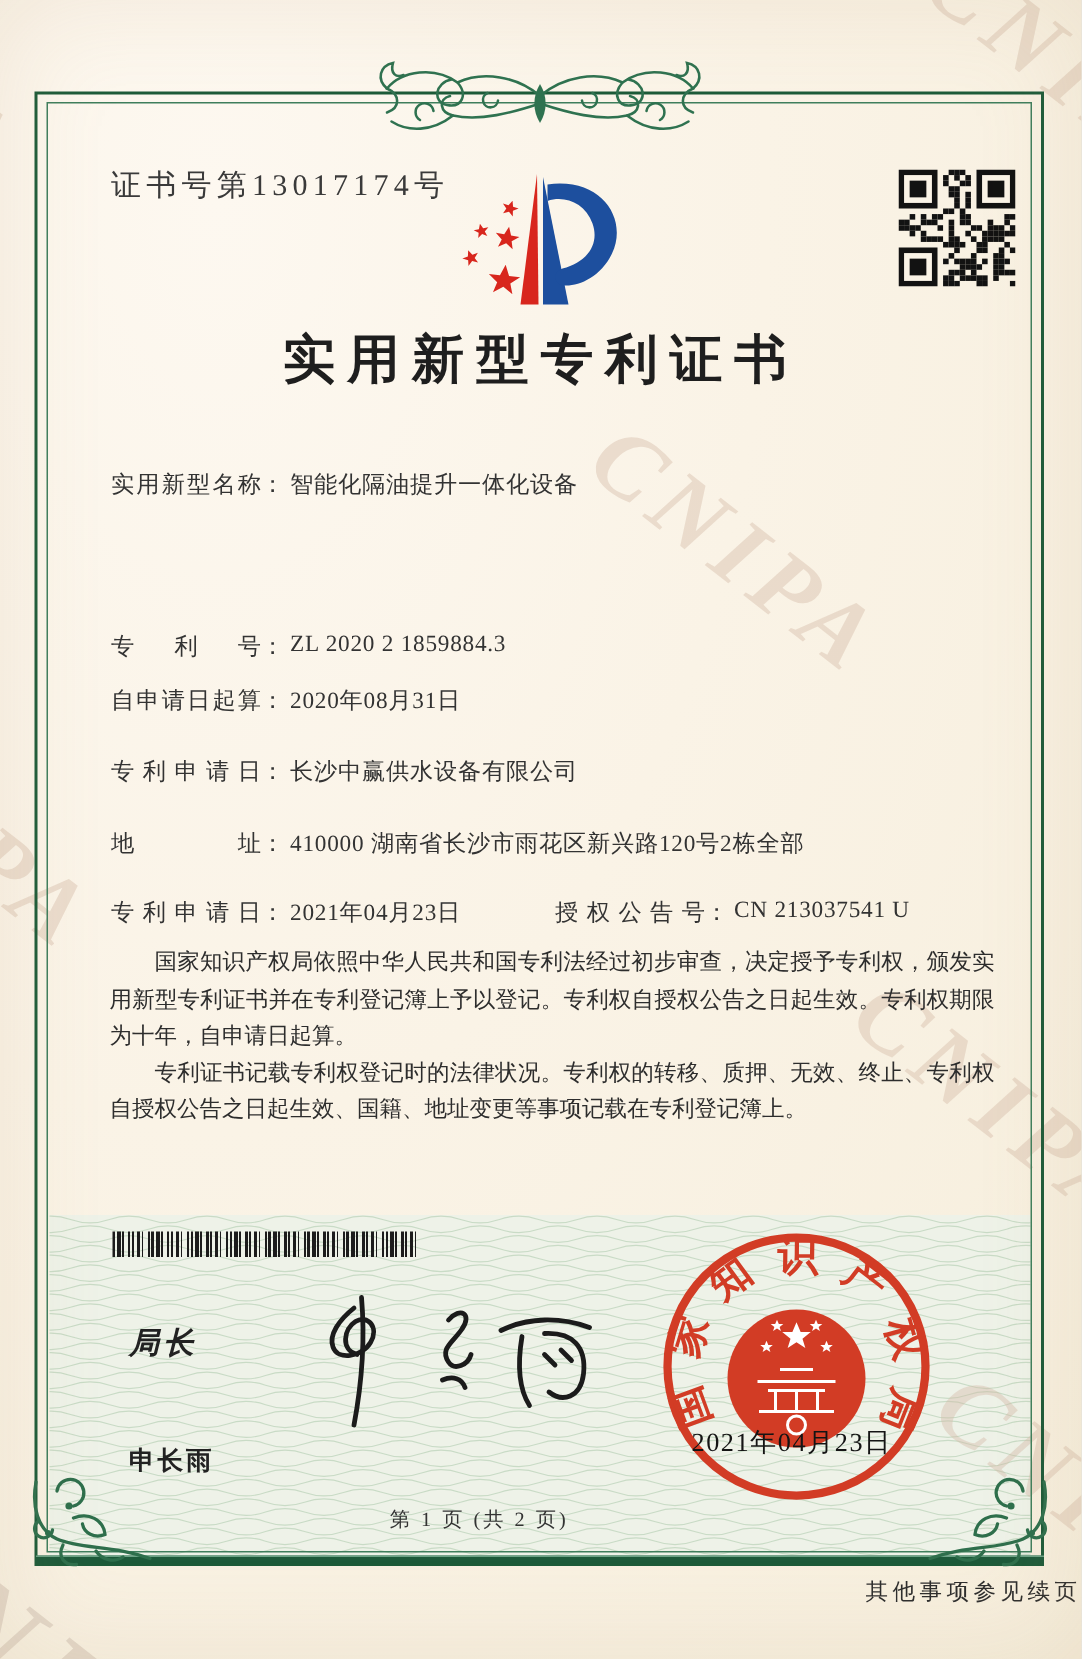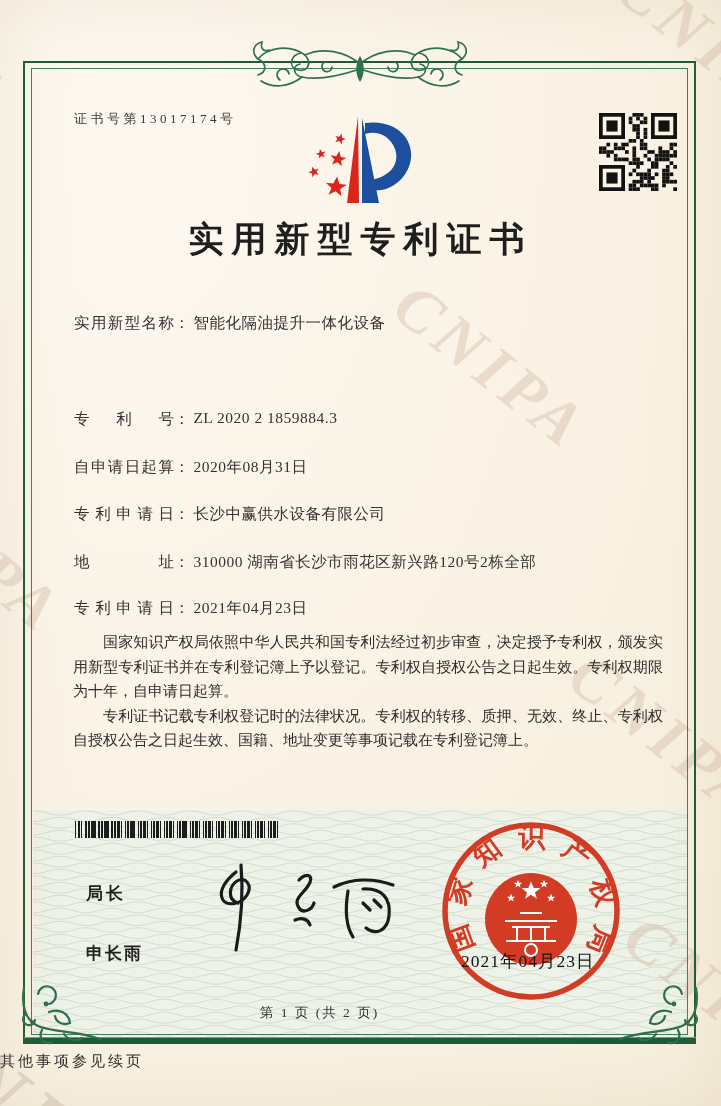--- a/index.html
+++ b/index.html
@@ -11,43 +11,43 @@
   #page::after{content:"";position:absolute;inset:0;box-shadow:inset 0 0 70px rgba(185,155,115,.16);pointer-events:none;z-index:9;}
   .abs{position:absolute;}
   
   .frame-outer{left:23px;top:61px;width:669px;height:979px;border:2.5px solid #1d5b39;z-index:3;pointer-events:none;}
   .frame-inner{left:31px;top:68px;width:655px;height:965px;border:1px solid #3f7e5c;z-index:3;pointer-events:none;}
   
   .wm{position:absolute;font:italic 700 64px "Liberation Serif",serif;color:rgba(213,186,168,.42);
       transform:rotate(38deg);transform-origin:0 0;letter-spacing:7px;z-index:1;pointer-events:none;white-space:nowrap;}
   .wm.big{font-size:86px;color:rgba(206,189,176,.5);}
   
-  .certno{left:74px;top:110px;font-size:13px;letter-spacing:3.5px;color:#3a3a3a;z-index:4;}
+  .certno{left:74px;top:110px;font-size:20px;letter-spacing:3.5px;color:#3a3a3a;z-index:4;}
   .title{left:0;top:216px;width:721px;text-align:center;font-size:35px;font-weight:700;letter-spacing:8px;color:#1e1e1e;z-index:4;}
   
   .row{left:74px;width:600px;font-size:15.5px;color:#333;z-index:4;white-space:nowrap;}
   .lbl{display:inline-block;width:100px;text-align:justify;text-align-last:justify;vertical-align:top;}
   .colon{display:inline-block;vertical-align:top;}
   .val{display:inline-block;vertical-align:top;letter-spacing:.5px;}
   .col2{position:absolute;left:296px;top:0;}
   
   .bodytext{left:73px;top:630px;width:590px;font-size:15px;line-height:1.64;text-align:justify;color:#2d2d2d;z-index:4;}
   .bodytext p{margin:0;text-indent:2em;}
   
   .band{left:33px;top:810px;width:654px;height:230px;background:#eef2e8;z-index:0;}
   .barcode{left:75px;top:821px;width:204px;height:17px;z-index:4;
     background:repeating-linear-gradient(90deg,#1c1c1c 0 1.5px,transparent 1.5px 3px,#1c1c1c 3px 5.5px,transparent 5.5px 6.5px,#1c1c1c 6.5px 7.5px,transparent 7.5px 10.5px,#1c1c1c 10.5px 12px,transparent 12px 13px);}
-  .director{left:86px;top:882px;font-family:"Liberation Sans","DejaVu Sans",sans-serif;font-weight:700;font-size:17px;letter-spacing:3px;color:#222;z-index:4;}
-  .director-name{left:86px;top:942px;font-family:"Liberation Sans","DejaVu Sans",sans-serif;font-weight:700;font-size:17px;letter-spacing:2px;color:#222;z-index:4;}
+  .director{left:86px;top:882px;font-family:"Liberation Sans","DejaVu Sans",sans-serif;font-weight:700;font-size:20px;letter-spacing:3px;color:#222;z-index:4;font-style:italic;}
+  .director-name{left:86px;top:962px;font-family:"Liberation Sans","DejaVu Sans",sans-serif;font-weight:700;font-size:17px;letter-spacing:2px;color:#222;z-index:4;}
   .sig{left:196px;top:858px;z-index:4;}
   .seal{left:436px;top:816px;z-index:5;}
   .sealdate{left:461px;top:949px;font-size:17.5px;letter-spacing:1px;color:#141414;z-index:6;}
   .pageinfo{left:0;top:1004px;width:639px;text-align:center;font-size:13.5px;letter-spacing:2px;color:#333;z-index:4;}
   .bottomline{left:24px;top:1037px;width:672px;height:4px;background:#1d5a3a;border-top:1px solid #6ba285;z-index:3;}
-  .contnote{left:0;top:1052px;width:721px;text-align:left;font-size:15px;letter-spacing:3px;color:#2d2d2d;z-index:4;}
+  .contnote{left:0;top:1052px;width:721px;text-align:right;font-size:15px;letter-spacing:3px;color:#2d2d2d;z-index:4;}
   .orn{z-index:4;pointer-events:none;}
 </style>
 </head>
 <body>
 
 <div id="page">
 
   <span class="wm" style="left:-150px;top:-62px">CNIPA</span>
   <span class="wm" style="left:425px;top:268px">CNIPA</span>
   <span class="wm" style="left:-100px;top:452px">CNIPA</span>
@@ -284,39 +284,43 @@
       <rect x="3.619047619047619" y="54.285714285714285" width="18.095238095238095" height="18.095238095238095" fill="#faf3e6"></rect>
       <rect x="7.238095238095238" y="57.904761904761905" width="10.857142857142858" height="10.857142857142858" fill="#121212"></rect>
     </svg>
 
   <div class="abs title">实用新型专利证书</div>
 
   <div class="abs row" style="top:313px">
     <span class="lbl">实用新型名称</span><span class="colon">：</span>
     <span class="val">智能化隔油提升一体化设备</span>
   </div>
-  <div class="abs row" style="top:409px">
+  <div class="abs row" style="top:421px">
     <span class="lbl">专利号</span><span class="colon">：</span>
     <span class="val">ZL 2020 2 1859884.3</span>
   </div>
   <div class="abs row" style="top:457px">
     <span class="lbl">自申请日起算</span><span class="colon">：</span>
     <span class="val">2020年08月31日</span>
   </div>
   <div class="abs row" style="top:504px">
     <span class="lbl">专利申请日</span><span class="colon">：</span>
     <span class="val">长沙中赢供水设备有限公司</span>
   </div>
   <div class="abs row" style="top:552px">
     <span class="lbl">地址</span><span class="colon">：</span>
-    <span class="val">310000 湖南省长沙市雨花区新兴路120号2栋全部</span>
+    <span class="val">410000 湖南省长沙市雨花区新兴路120号2栋全部</span>
   </div>
   <div class="abs row" style="top:598px">
     <span class="lbl">专利申请日</span><span class="colon">：</span>
     <span class="val">2021年04月23日</span>
+    <span class="col2">
+      <span class="lbl">授权公告号</span><span class="colon">：</span>
+      <span class="val">CN 213037541 U</span>
+    </span>
   </div>
 
   <div class="abs bodytext">
     <p>国家知识产权局依照中华人民共和国专利法经过初步审查，决定授予专利权，颁发实用新型专利证书并在专利登记簿上予以登记。专利权自授权公告之日起生效。专利权期限为十年，自申请日起算。</p>
     <p>专利证书记载专利权登记时的法律状况。专利权的转移、质押、无效、终止、专利权自授权公告之日起生效、国籍、地址变更等事项记载在专利登记簿上。</p>
   </div>
 
   <div class="abs barcode"></div>
   <div class="abs director">局长</div>
   <div class="abs director-name">申长雨</div>

